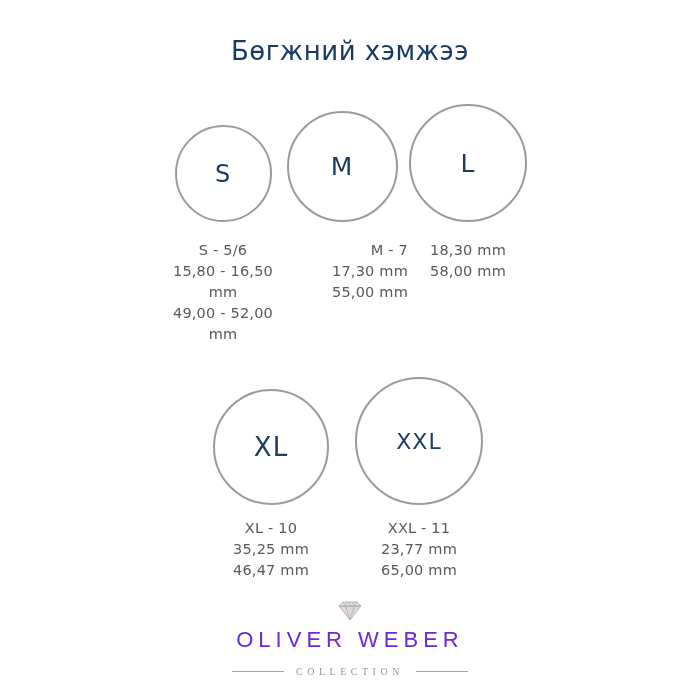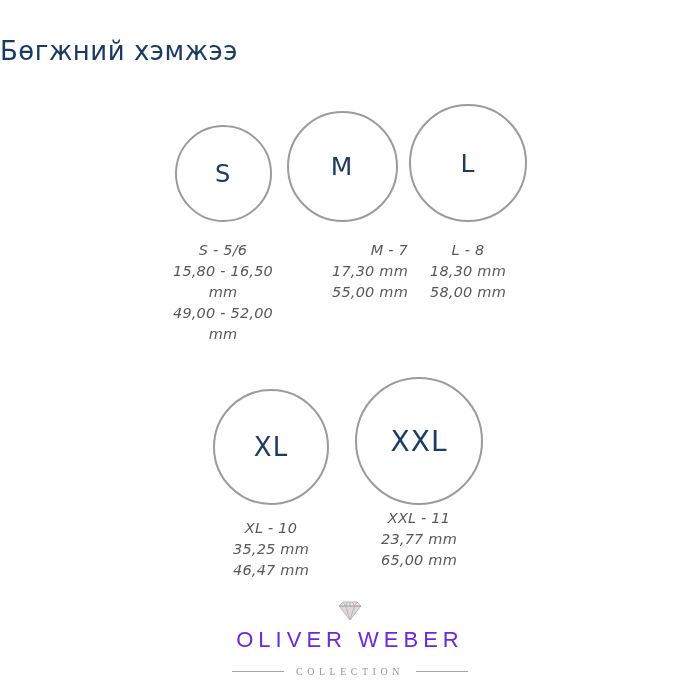--- a/index.html
+++ b/index.html
@@ -20,21 +20,21 @@
     height: 700px;
     background: #ffffff;
   }
 
   
   .title {
     position: absolute;
     top: 36px;
     left: 0;
     width: 700px;
-    text-align: left;
+    text-align: center;
     font-size: 26px;
     letter-spacing: 0.5px;
     color: #1a3a62;
     font-weight: 400;
     font-family: "DejaVu Sans", sans-serif;
   }
 
   
   .row {
     position: absolute;
@@ -75,33 +75,33 @@
   .c-s   { width: 97px;  height: 97px;  }
   .c-m   { width: 111px; height: 111px; }
   .c-l   { width: 118px; height: 118px; }
   .c-xl  { width: 116px; height: 116px; }
   .c-xxl { width: 128px; height: 128px; }
 
   .l-s   { font-size: 24px; }
   .l-m   { font-size: 25px; }
   .l-l   { font-size: 25px; }
   .l-xl  { font-size: 26px; }
-  .l-xxl { font-size: 28px; }
+  .l-xxl { font-size: 22px; }
 
   
   .caption {
     position: absolute;
     text-align: center;
     color: #59595b;
     font-size: 14.5px;
     line-height: 21px;
     font-family: "DejaVu Sans", sans-serif;
     letter-spacing: 0.2px;
   }
-  .caption div { white-space: normal; font-style: italic; }
+  .caption div { white-space: normal; }
 
   
   .logo {
     position: absolute;
     left: 0;
     top: 600px;
     width: 700px;
     text-align: center;
   }
   .diamond-icon {
@@ -173,21 +173,20 @@
       </div>
     </div>
 
     <div class="size-group" style="left:409px; width:118px;">
       <div class="circle-wrap" style="height:112px;">
         <div class="circle c-l">
           <span class="circle-letter l-l">L</span>
         </div>
       </div>
       <div class="caption" style="left:-7px; top:130px; width:132px;">
-        <div>L - 8</div>
         <div>18,30 mm</div>
         <div>58,00 mm</div>
       </div>
     </div>
 
   </div>
 
   <div class="row row-bottom">
 
     <div class="size-group" style="left:213px; width:116px;">
@@ -202,21 +201,21 @@
         <div>46,47 mm</div>
       </div>
     </div>
 
     <div class="size-group" style="left:355px; width:128px;">
       <div class="circle-wrap" style="height:131px;">
         <div class="circle c-xxl">
           <span class="circle-letter l-xxl">XXL</span>
         </div>
       </div>
-      <div class="caption" style="left:-2px; top:134px; width:132px;">
+      <div class="caption" style="left:-2px; top:144px; width:132px;">
         <div>XXL - 11</div>
         <div>23,77 mm</div>
         <div>65,00 mm</div>
       </div>
     </div>
 
   </div>
 
   <div class="logo">
 

